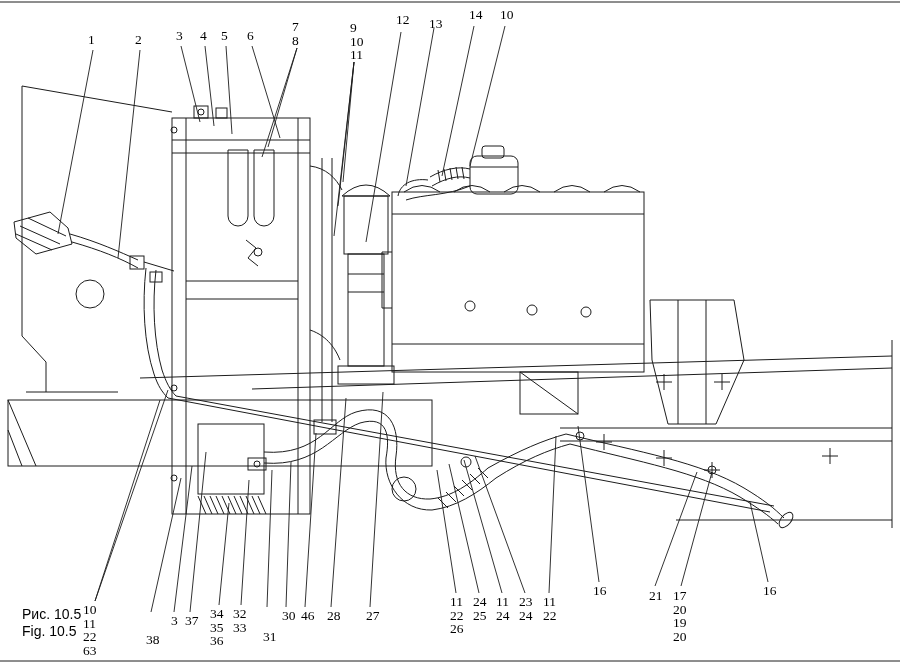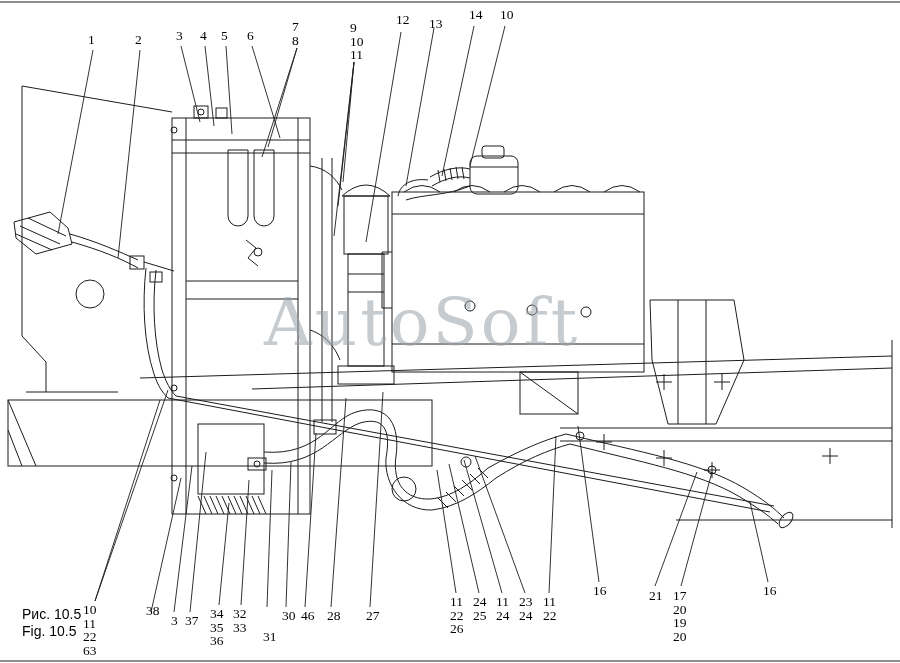--- a/index.html
+++ b/index.html
@@ -191,21 +191,20 @@
       <line x1="502" y1="593" x2="464" y2="460"></line>
       <line x1="525" y1="593" x2="475" y2="456"></line>
       <line x1="549" y1="593" x2="556" y2="436"></line>
       <line x1="599" y1="582" x2="578" y2="426"></line>
       <line x1="655" y1="586" x2="697" y2="472"></line>
       <line x1="681" y1="586" x2="712" y2="472"></line>
       <line x1="768" y1="582" x2="750" y2="502"></line>
     </g>
   </svg>
 
-  <div class="watermark">AutoSoft</div>
 
   <div class="caption">
     <div>Рис. 10.5</div>
     <div>Fig. 10.5</div>
   </div>
 
   <div class="co" style="left:88px;top:33px">
       <div>1</div>
     </div>
   <div class="co" style="left:135px;top:33px">
@@ -244,21 +243,21 @@
   <div class="co" style="left:500px;top:8px">
       <div>10</div>
     </div>
 
   <div class="co" style="left:83px;top:603px">
     <div>10</div>
     <div>11</div>
     <div>22</div>
     <div>63</div>
   </div>
-  <div class="co" style="left:146px;top:604px">
+  <div class="co" style="left:146px;top:633px">
       <div>38</div>
     </div>
   <div class="co" style="left:171px;top:614px">
       <div>3</div>
     </div>
   <div class="co" style="left:185px;top:614px">
       <div>37</div>
     </div>
   <div class="co" style="left:210px;top:607px">
     <div>34</div>

